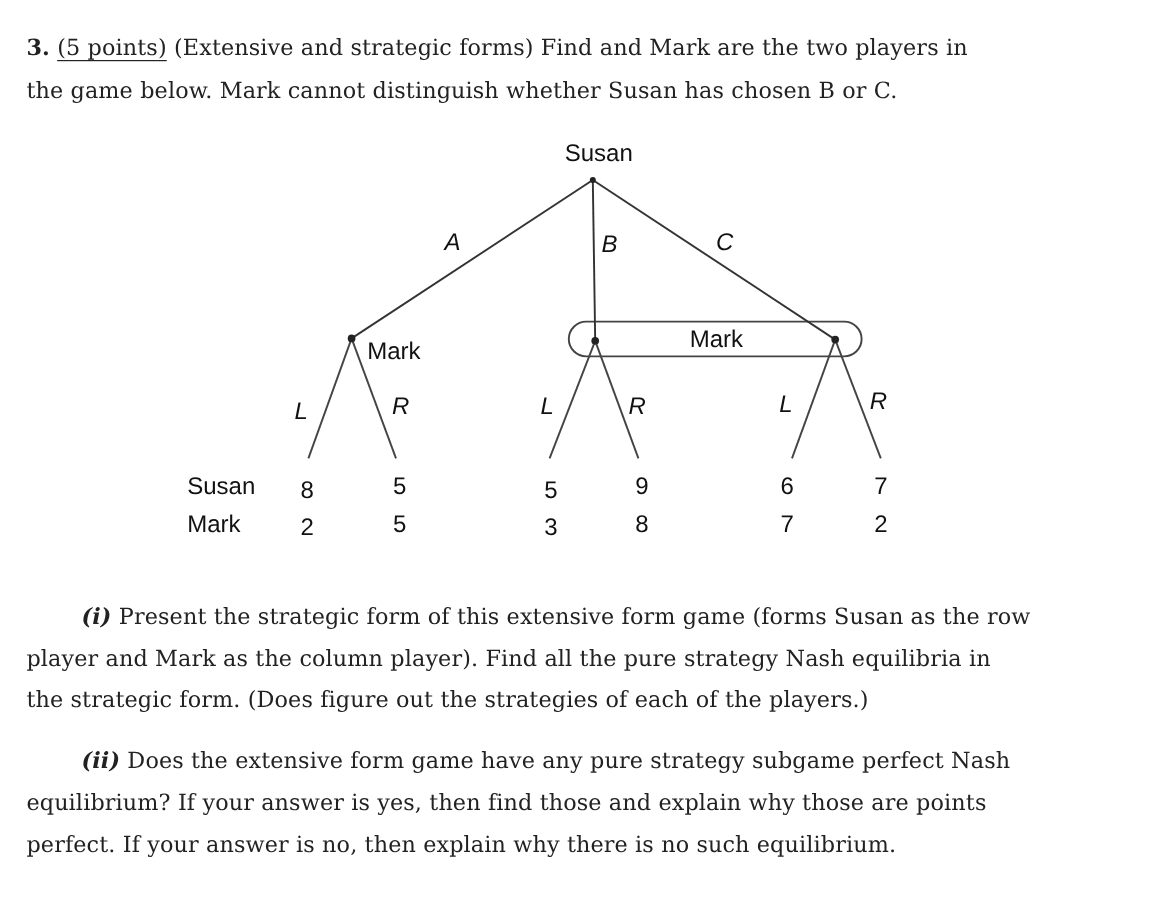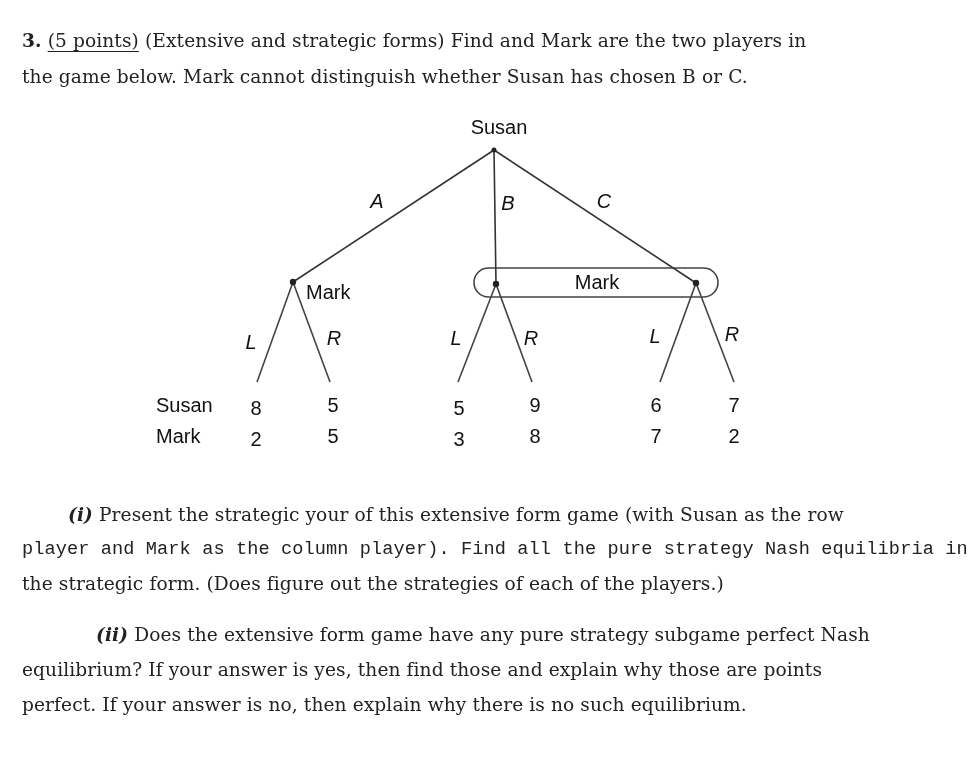--- a/index.html
+++ b/index.html
@@ -69,23 +69,23 @@
   <text class="lbl" x="535" y="412" font-size="20" text-anchor="middle">9</text>
   <text class="lbl" x="535" y="443" font-size="20" text-anchor="middle">8</text>
   <text class="lbl" x="656" y="412" font-size="20" text-anchor="middle">6</text>
   <text class="lbl" x="656" y="443" font-size="20" text-anchor="middle">7</text>
   <text class="lbl" x="734" y="412" font-size="20" text-anchor="middle">7</text>
   <text class="lbl" x="734" y="443" font-size="20" text-anchor="middle">2</text>
 </svg>
 
 <div class="line serif" style="top:504px; left:68px;">
   <span class="roman">(i)</span>
-  <span>Present the strategic your of this extensive form game (with Susan as the row</span>
+  <span>Present the strategic form of this extensive form game (forms Susan as the row</span>
 </div>
-<div class="line serif" style="top:539px;font-family:Liberation Mono, monospace;">player and Mark as the column player). Find all the pure strategy Nash equilibria in</div>
+<div class="line serif" style="top:539px;">player and Mark as the column player). Find all the pure strategy Nash equilibria in</div>
 <div class="line serif" style="top:573px;">the strategic form. (Does figure out the strategies of each of the players.)</div>
 
-<div class="line serif" style="top:624px; left:68px;margin-left:28px;">
+<div class="line serif" style="top:624px; left:68px;">
   <span class="roman">(ii)</span>
   <span>Does the extensive form game have any pure strategy subgame perfect Nash</span>
 </div>
 <div class="line serif" style="top:659px;">equilibrium? If your answer is yes, then find those and explain why those are points</div>
 <div class="line serif" style="top:694px;">perfect. If your answer is no, then explain why there is no such equilibrium.</div>
 
 </body></html>

